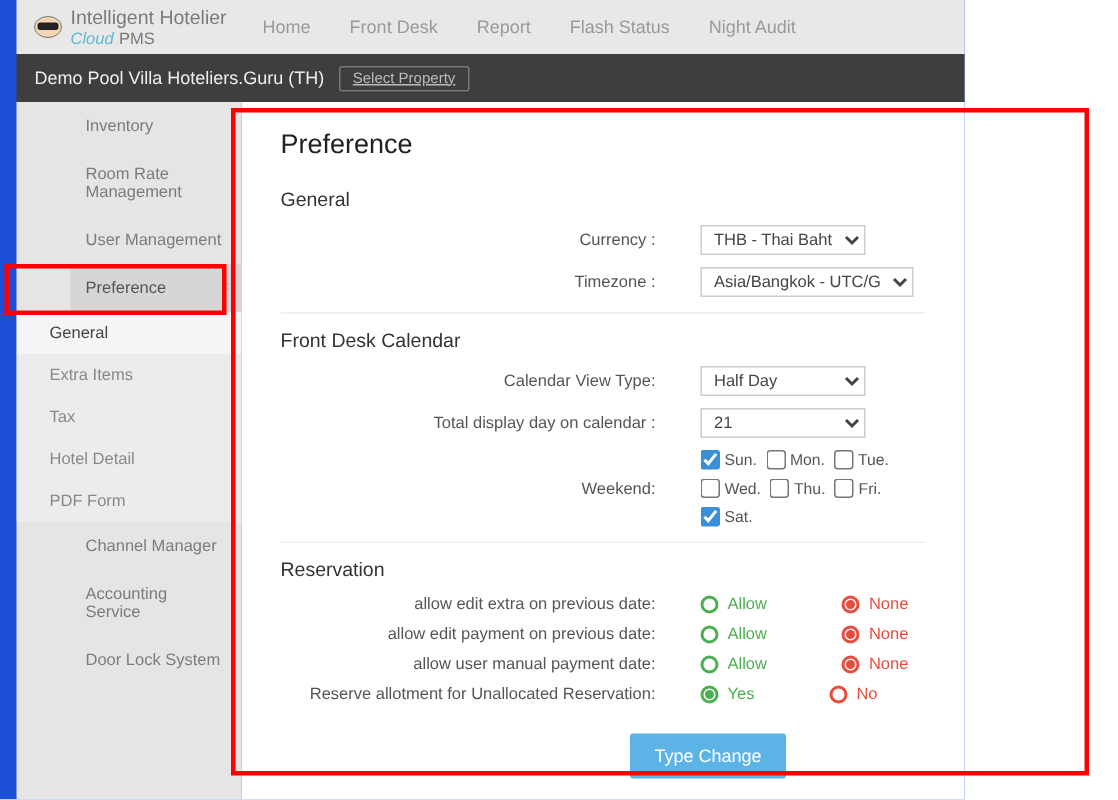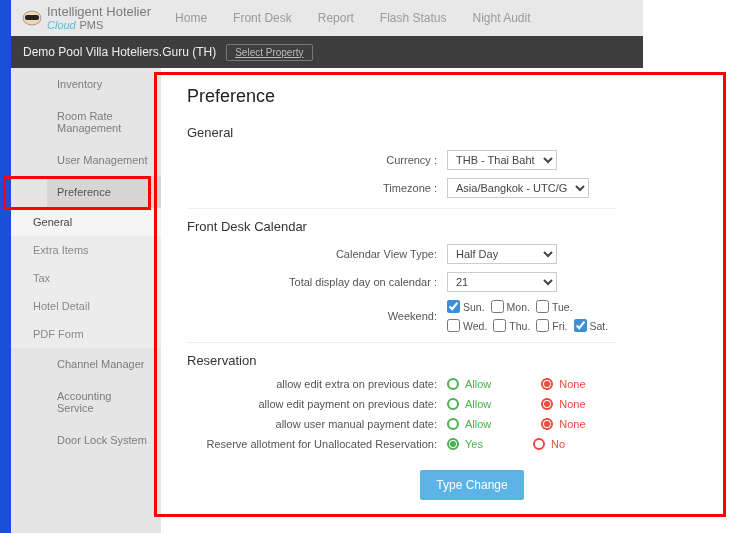--- a/index.html
+++ b/index.html
@@ -22,21 +22,21 @@
   .side-item.active { background: #d6d6d6; color: #555; }
   .side-item.active .chev { position: absolute; right: 8px; top: 10px; font-size: 9px; color: #aaa; }
   .sub-item { padding: 8px 10px 8px 22px; color: #888; font-size: 11px; cursor: pointer; background: #ececec; }
   .sub-item.active { background: #f5f5f5; color: #444; }
   .main { flex: 1; background: #fff; position: relative; overflow: hidden; }
   .main-inner { padding: 18px 26px 16px 26px; }
   .page-title { font-size: 18px; font-weight: 400; color: #222; margin-bottom: 18px; }
   .section-title { font-size: 13px; color: #333; font-weight: 500; margin: 10px 0 10px 0; }
   .form-row { display: flex; align-items: center; margin: 8px 0; font-size: 11px; }
   .form-label { width: 260px; text-align: right; color: #555; padding-right: 10px; }
-  .form-ctrl { flex: 1; display: flex; align-items: center; gap: 8px; }
+  .form-ctrl { flex: 1; display: flex; align-items: center; gap: 8px; margin-left: 20px; }
   select { font-size: 11px; padding: 2px 4px; border: 1px solid #ccc; background: #fff; height: 20px; min-width: 110px; color: #444; }
   .weekend-row { display: flex; flex-wrap: wrap; gap: 6px; align-items: center; }
   .wk { display: flex; align-items: center; gap: 3px; font-size: 10.5px; color: #555; }
   .wk input { accent-color: #3a8fd8; }
   .radio-set { display: flex; align-items: center; gap: 50px; }
   .radio-opt { display: flex; align-items: center; gap: 6px; font-size: 11px; cursor: pointer; }
   .radio-circ { width: 12px; height: 12px; border-radius: 50%; border: 2px solid; display: inline-flex; align-items: center; justify-content: center; }
   .radio-circ.green { border-color: #4caf50; }
   .radio-circ.red { border-color: #e74c3c; }
   .radio-circ .dot { width: 6px; height: 6px; border-radius: 50%; }

